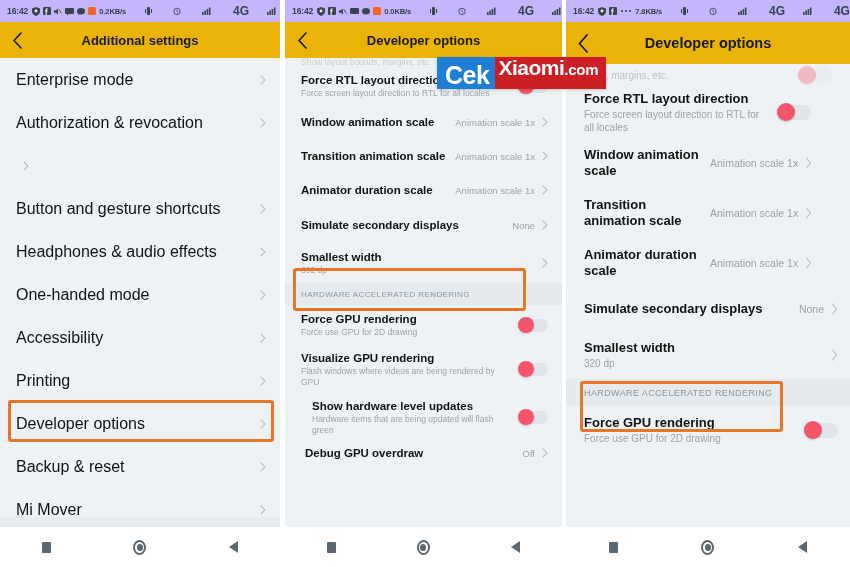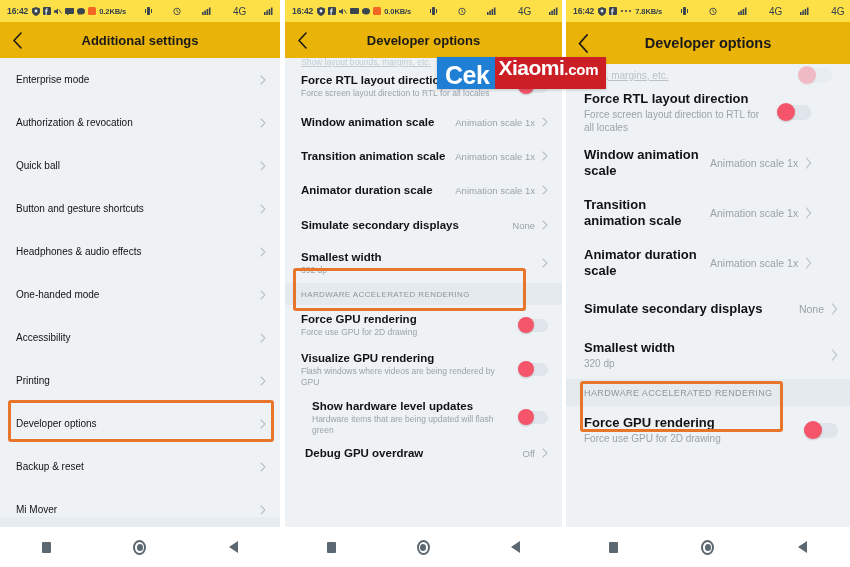--- a/index.html
+++ b/index.html
@@ -25,40 +25,40 @@
     flex: 0 0 auto;
   }
   .panel.p1 { width: 280px; }
   .panel.gap { width: 5px; background: #ffffff; flex: 0 0 auto; height: 567px; }
   .panel.p2 { width: 277px; }
   .panel.p3 { width: 284px; }
 
   
   .statusbar {
     height: 22px;
-    background: #fde047;
+    background: #c4b5fd;
     display: flex;
     align-items: center;
     padding: 8px 7px;
     font-size: 8px;
     color: #35414d;
     white-space: nowrap;
     letter-spacing: -0.1px;
   }
   .sb-time { font-weight: 700; font-size: 8.5px; margin-right: 4px; }
   .sb-ic {
     display: inline-flex; align-items: center; justify-content: center;
     margin-right: 3px;
     color: #35414d;
   }
   .sb-spacer { flex: 1 1 auto; }
   .sb-right { display: flex; align-items: center; gap: 18px; font-size: 7.5px; }
   .sb-kb { font-size: 7.5px; font-weight: 600; margin-right: 1px; }
   .sb-orange { width: 8px; height: 8px; background: #f26522; border-radius: 1.5px; display:inline-block; }
-  .sb-net { font-size: 10px; font-weight: 400; }
+  .sb-net { font-size: 12px; font-weight: 700; }
   .battery {
     width: 16px; height: 9px;
     border: 1px solid #4b8b3b;
     border-radius: 3px;
     position: relative;
     display: inline-flex; align-items: center;
     padding: 1px;
     margin-left: 1px;
   }
   .battery::after {
@@ -112,21 +112,21 @@
   .row .sub {
     font-size: 8.5px; color: #9aa3ab; line-height: 11px; margin-top: 1px;
   }
   .row .value {
     font-size: 9.5px; color: #9aa3ab; margin-left: 8px; white-space: nowrap;
   }
   .row .chev { margin-left: 7px; display: flex; align-items: center; }
 
   
   .p1 .row { height: 43px; }
-  .p1 .row .title { font-size: 10px; }
+  .p1 .row .title { font-size: 16px; }
 
   
   .p2 .row .title { font-size: 11.5px; font-weight: 700; }
   .p2 .row .value { font-size: 9.5px; }
 
   
   .p3 .row { padding: 0 12px 0 18px; }
   .p3 .row .title { font-size: 13px; font-weight: 700; line-height: 16px; }
   .p3 .row .sub { font-size: 10px; line-height: 13px; }
   .p3 .row .value { font-size: 10.5px; }
@@ -168,21 +168,21 @@
     pointer-events: none;
     z-index: 5;
   }
 
   
   .partial {
     padding: 0 14px 0 16px;
     color: #c3ccd3;
     font-size: 8.5px;
     overflow: hidden;
-    display: flex; align-items: flex-end; text-decoration: underline;
+    display: flex; align-items: flex-end;
   }
 
   
   .navbar {
     position: absolute; bottom: 0; left: 0; right: 0;
     height: 40px;
     background: #ffffff;
     display: flex; align-items: center; justify-content: space-around;
     z-index: 8;
   }
@@ -351,23 +351,20 @@
         <div class="row-main">
             <div class="title">Authorization &amp; revocation</div>
           </div>
         <span class="chev">
             <svg width="6" height="10" viewBox="0 0 6 10">
               <path d="M1 1 L5 5 L1 9" fill="none" stroke="#b7c0c7" stroke-width="1.1" stroke-linecap="round"></path>
             </svg>
           </span>
       </div>
       <div class="row">
-        <div class="row-main">
-            <div class="title">Quick ball</div>
-          </div>
         <span class="chev">
             <svg width="6" height="10" viewBox="0 0 6 10">
               <path d="M1 1 L5 5 L1 9" fill="none" stroke="#b7c0c7" stroke-width="1.1" stroke-linecap="round"></path>
             </svg>
           </span>
       </div>
       <div class="row">
         <div class="row-main">
             <div class="title">Button and gesture shortcuts</div>
           </div>

